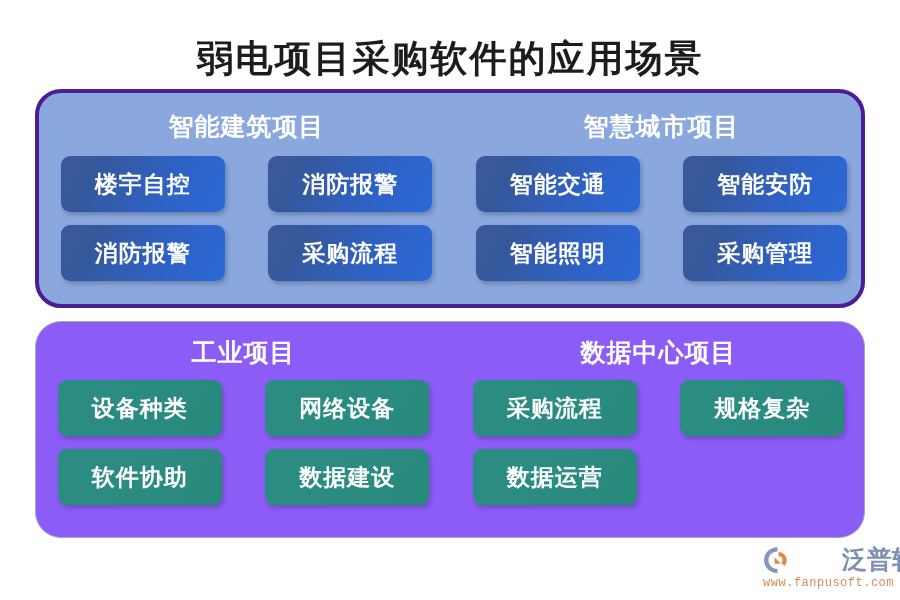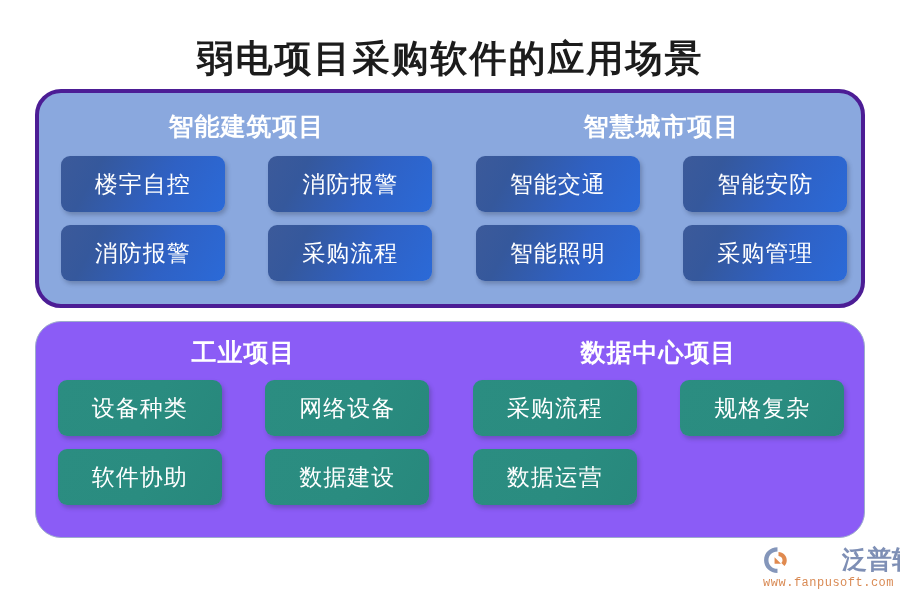--- a/index.html
+++ b/index.html
@@ -97,21 +97,21 @@
 
   .chip {
     width: 164px;
     height: 56px;
     border-radius: 9px;
     display: flex;
     align-items: center;
     justify-content: center;
     color: #ffffff;
     font-size: 23px;
-    font-weight: normal;
+    font-weight: bold;
     font-family: "Liberation Serif", "DejaVu Serif", serif;
     letter-spacing: 1px;
     white-space: nowrap;
     box-shadow: 2px 3px 4px rgba(40, 50, 75, 0.30);
     box-sizing: border-box;
   }
   .chip-blue {
     background: linear-gradient(118deg, #3c5a9a 0%, #35589c 22%, #2f61c4 62%, #2b6ad8 100%);
   }
   .chip-green {

